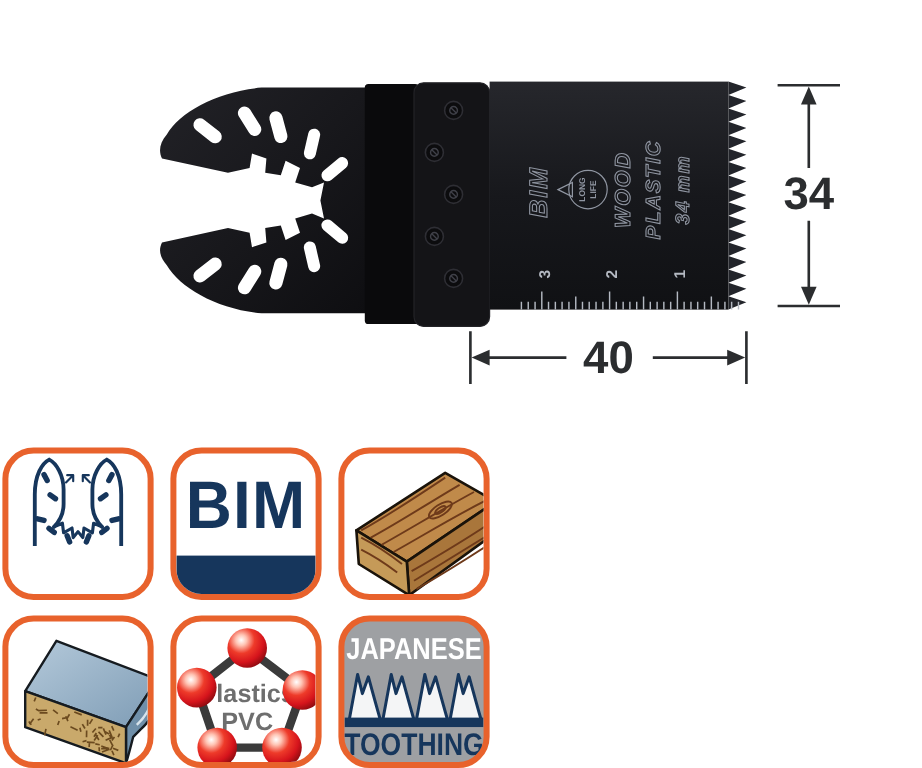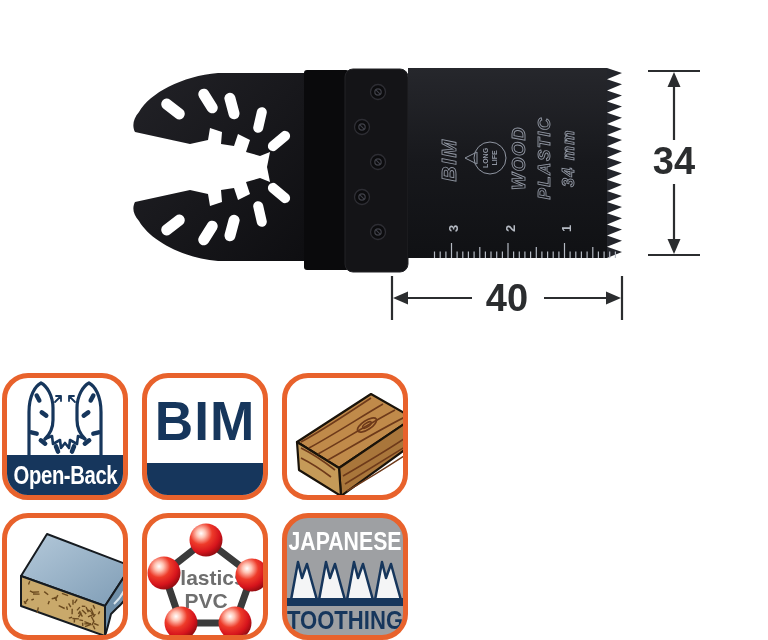--- a/index.html
+++ b/index.html
@@ -199,23 +199,20 @@
           <rect x="-5" y="-2.25" width="10" height="4.5" rx="2.2" transform="translate(37,36) rotate(36)"></rect>
           <rect x="-5" y="-2.25" width="10" height="4.5" rx="2.2" transform="translate(79,36) rotate(-36)"></rect>
           <rect x="-5" y="-2.25" width="10" height="4.5" rx="2.2" transform="translate(27,55) rotate(14)"></rect>
           <rect x="-5" y="-2.25" width="10" height="4.5" rx="2.2" transform="translate(36,64) rotate(38)"></rect>
           <rect x="-5" y="-2.25" width="10" height="4.5" rx="2.2" transform="translate(50,71) rotate(68)"></rect>
           <rect x="-5" y="-2.25" width="10" height="4.5" rx="2.2" transform="translate(66,71) rotate(-68)"></rect>
           <rect x="-5" y="-2.25" width="10" height="4.5" rx="2.2" transform="translate(80,64) rotate(-38)"></rect>
           <rect x="-5" y="-2.25" width="10" height="4.5" rx="2.2" transform="translate(89,55) rotate(-14)"></rect>
         </g>
       </svg>
-      <div class="band band-openback">
-        <span class="openback-label">Open-Back</span>
-      </div>
     </div>
 
     <div class="badge">
       <div class="bim-text">BIM</div>
       <div class="band band-bim"></div>
     </div>
 
     <div class="badge">
       <svg width="116" height="117" viewBox="0 0 116 117">
         <g stroke="#1a130a" stroke-width="2.2" stroke-linejoin="round">

